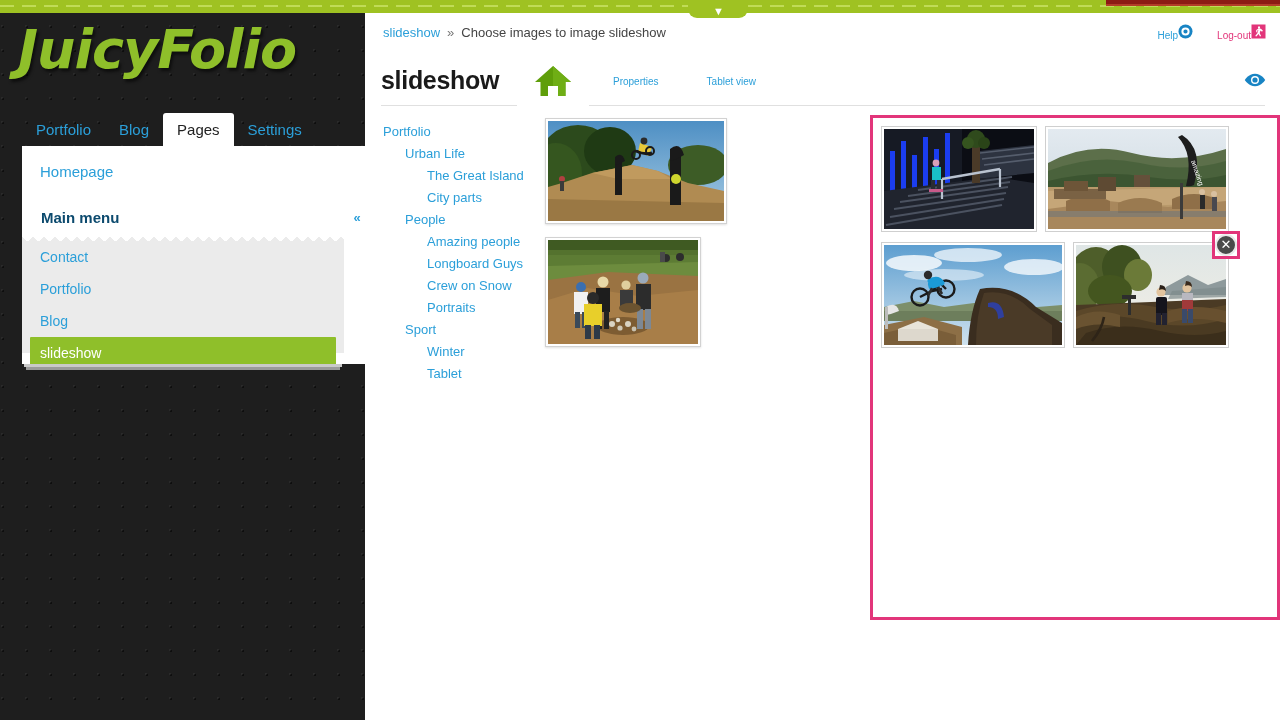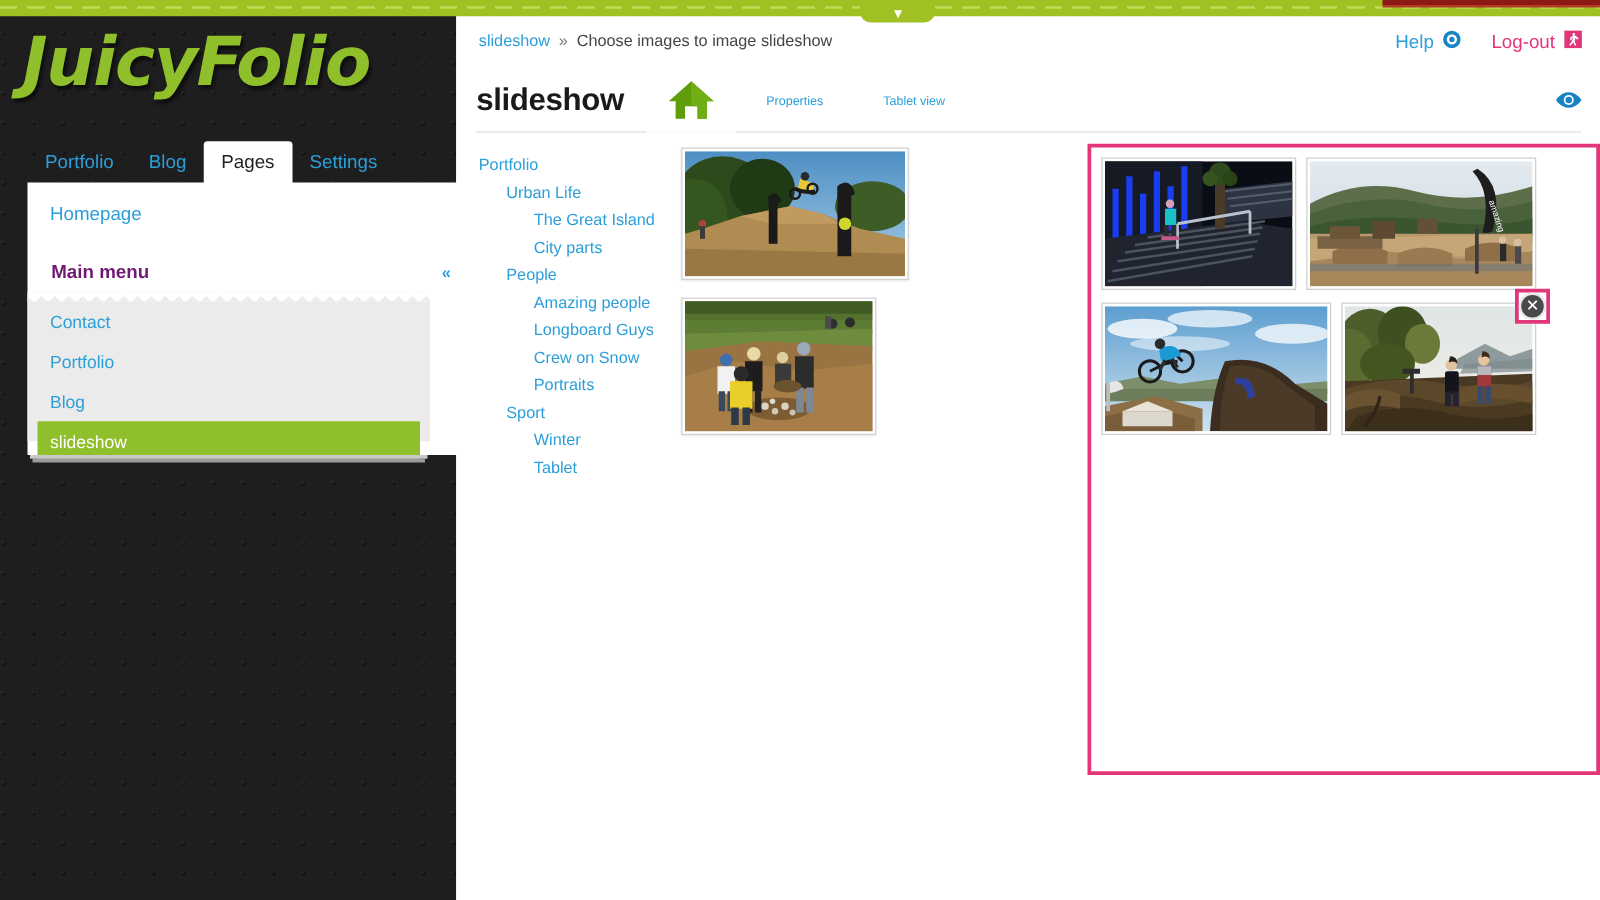--- a/index.html
+++ b/index.html
@@ -80,21 +80,21 @@
     border-radius: 0 4px 0 0;
   }
   .pages-panel .homepage {
     padding: 17px 0 0 18px; font-size: 15px; color: #2b9fd9; cursor: pointer;
   }
   .pages-panel .mm-head {
     position: absolute; left: 0; top: 52px; width: 100%; height: 38px;
     display: flex; align-items: center;
   }
   .pages-panel .mm-title {
-    margin-left: 19px; font-size: 15px; font-weight: bold; color: #701a75;
+    margin-left: 19px; font-size: 15px; font-weight: bold; color: #0c4a6e;
   }
   .pages-panel .mm-icons {
     margin-left: auto; margin-right: 12px; display: flex; gap: 9px; align-items: center;
   }
   .icon-btn { cursor: pointer; line-height: 0; }
   .zigzag {
     position: absolute; left: 0; top: 88px; width: 322px; height: 7px;
     background:
       linear-gradient(-45deg, #ebebeb 6px, transparent 0) 0 0,
       linear-gradient(45deg, #ebebeb 6px, transparent 0) 0 0;
@@ -129,21 +129,21 @@
     cursor: pointer; z-index: 12;
   }
   .collapse-tab span { color: #2b9fd9; font-size: 13px; font-weight: bold; }
 
   
   .content { position: absolute; left: 365px; top: 0; width: 915px; height: 720px; background: #fff; }
 
   .topright {
     position: absolute; right: 14px; top: 24px; display: flex; align-items: center; gap: 24px;
   }
-  .tr-item { display: flex; align-items: center; gap: 7px; font-size: 15px; cursor: pointer; }
+  .tr-item { display: flex; align-items: flex-end; gap: 0; font-size: 10px; cursor: pointer; }
   .tr-help { color: #2b9fd9; }
   .tr-logout { color: #e2357a; }
 
   .breadcrumb {
     position: absolute; left: 18px; top: 25px; font-size: 13px; color: #444;
     display: flex; align-items: center; gap: 7px;
   }
   .breadcrumb .crumb-link { color: #2b9fd9; cursor: pointer; }
   .breadcrumb .sep { color: #777; }
 

